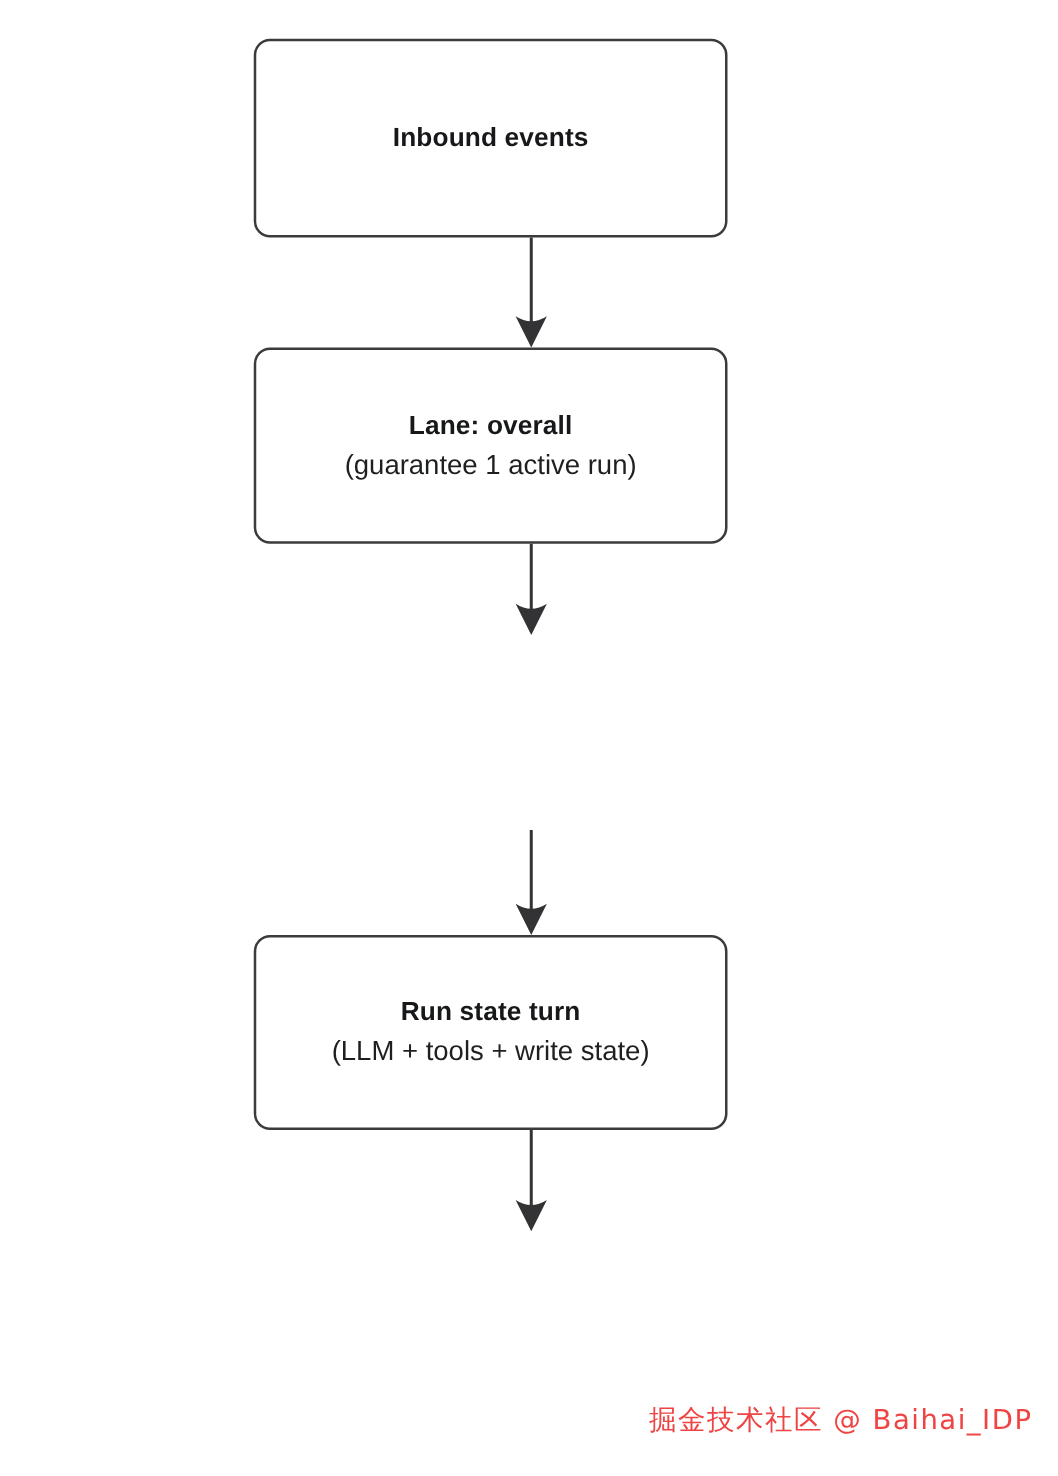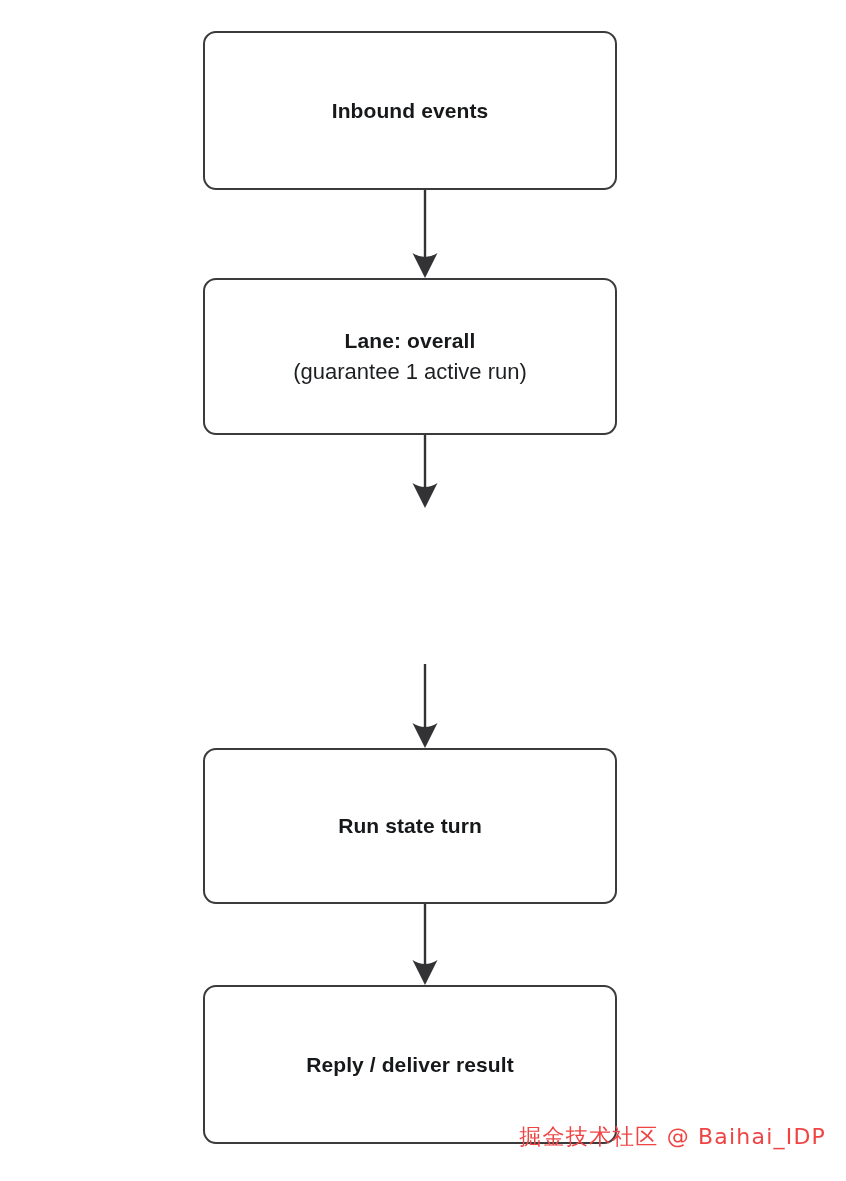--- a/index.html
+++ b/index.html
@@ -22,21 +22,21 @@
     top: 0;
     width: 846px;
     height: 1181px;
   }
 
   
   .node {
     position: absolute;
     box-sizing: border-box;
     left: 203px;
-    width: 414px;
+    width: 379px;
     border: 2px solid #3b3b3d;
     border-radius: 13px;
     background: #ffffff;
     display: flex;
     flex-direction: column;
     align-items: center;
     justify-content: center;
     text-align: center;
   }
   .node-title {
@@ -126,22 +126,19 @@
   </div>
 
   <div class="node" id="node-1">
     <div class="node-title">Lane: overall</div>
     <div class="node-subtitle">(guarantee 1 active run)</div>
   </div>
 
 
   <div class="node" id="node-3">
     <div class="node-title">Run state turn</div>
+    <div class="node-subtitle">(LLM + tools + write state)</div>
   </div>
 
-  <div class="node" id="node-4">
-    <div class="node-title">Reply / deliver result</div>
-
-  </div>
 
   <div id="watermark">掘金技术社区 @ Baihai_IDP</div>
 
 </div>
 
 </body></html>

